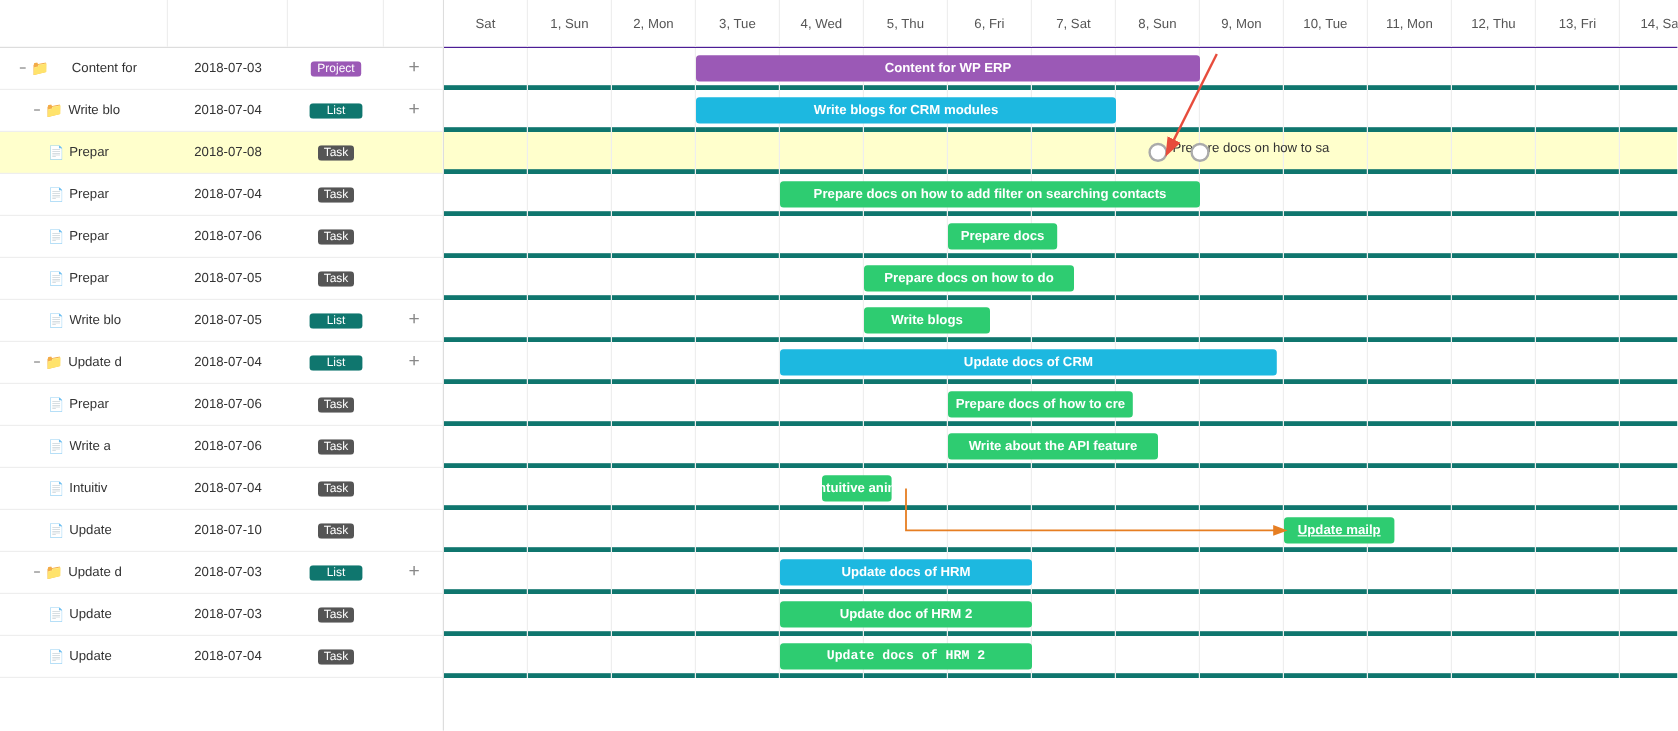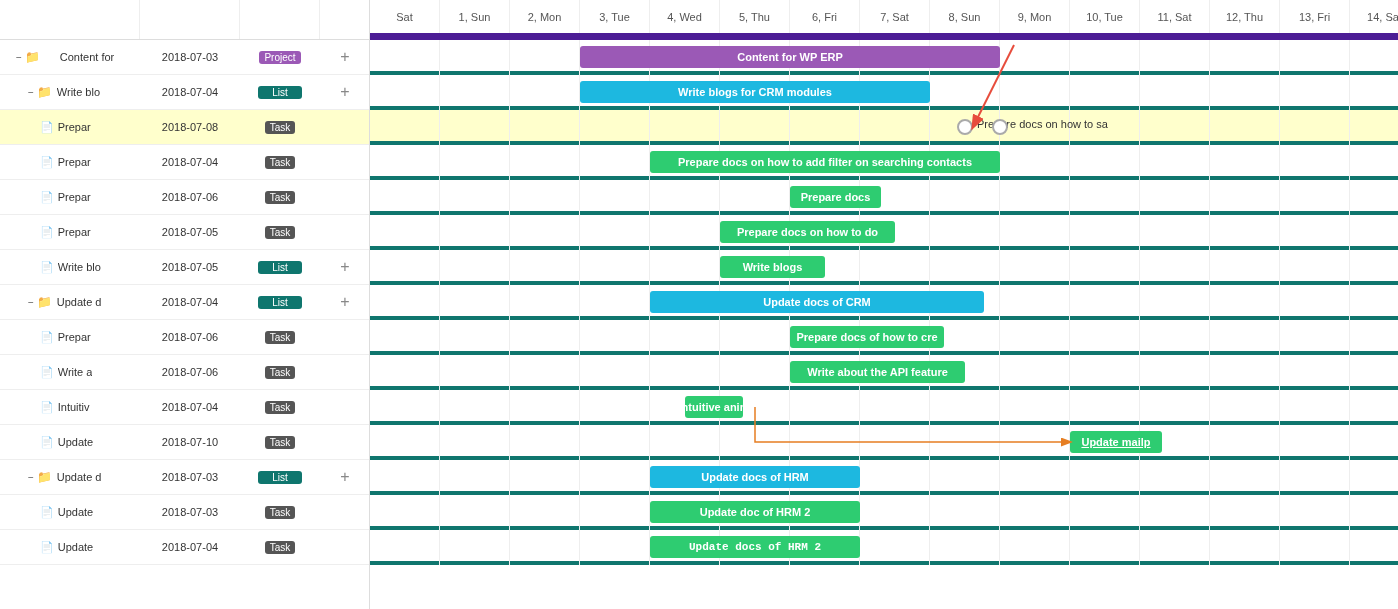--- a/index.html
+++ b/index.html
@@ -87,21 +87,21 @@
     
     .right-panel {
       flex: 1;
       overflow: hidden;
       position: relative;
     }
 
     .gantt-header {
       display: flex;
       height: 40px;
-      border-bottom: 7px solid #4c1d95;
+      border-bottom: 1px solid #4c1d95;
       background: #fff;
     }
     .gantt-header-cell {
       flex: 1;
       display: flex;
       align-items: center;
       justify-content: center;
       font-size: 11px;
       color: #555;
       border-right: 1px solid #eee;
@@ -387,21 +387,21 @@
         <div class="gantt-header-cell">1, Sun</div>
         <div class="gantt-header-cell">2, Mon</div>
         <div class="gantt-header-cell">3, Tue</div>
         <div class="gantt-header-cell">4, Wed</div>
         <div class="gantt-header-cell">5, Thu</div>
         <div class="gantt-header-cell">6, Fri</div>
         <div class="gantt-header-cell">7, Sat</div>
         <div class="gantt-header-cell">8, Sun</div>
         <div class="gantt-header-cell">9, Mon</div>
         <div class="gantt-header-cell">10, Tue</div>
-        <div class="gantt-header-cell">11, Sat</div>
+        <div class="gantt-header-cell">11, Mon</div>
         <div class="gantt-header-cell">12, Thu</div>
         <div class="gantt-header-cell">13, Fri</div>
         <div class="gantt-header-cell">14, Sat</div>
       </div>
     <div class="gantt-body" id="gantt-body">
 
       <div class="gantt-row" style="position: relative;">
           <div class="gantt-cell"></div>
           <div class="gantt-cell"></div>
           <div class="gantt-cell"></div>
@@ -538,21 +538,21 @@
           <div class="gantt-cell"></div>
           <div class="gantt-cell"></div>
           <div class="gantt-cell"></div>
           <div class="gantt-cell"></div>
           <div class="gantt-cell"></div>
           <div class="gantt-cell"></div>
           <div class="gantt-cell"></div>
           <div class="gantt-cell"></div>
           <div class="gantt-cell"></div>
           <div class="gantt-cell"></div>
-          <div class="bar bar-blue" style="left: 280px; width: 334px;">Update docs of CRM</div>
+          <div class="bar bar-blue" style="left: 280px; width: 414px;">Update docs of CRM</div>
         </div>
         <div class="gantt-row" style="position: relative;">
           <div class="gantt-cell"></div>
           <div class="gantt-cell"></div>
           <div class="gantt-cell"></div>
           <div class="gantt-cell"></div>
           <div class="gantt-cell"></div>
           <div class="gantt-cell"></div>
           <div class="gantt-cell"></div>
           <div class="gantt-cell"></div>

